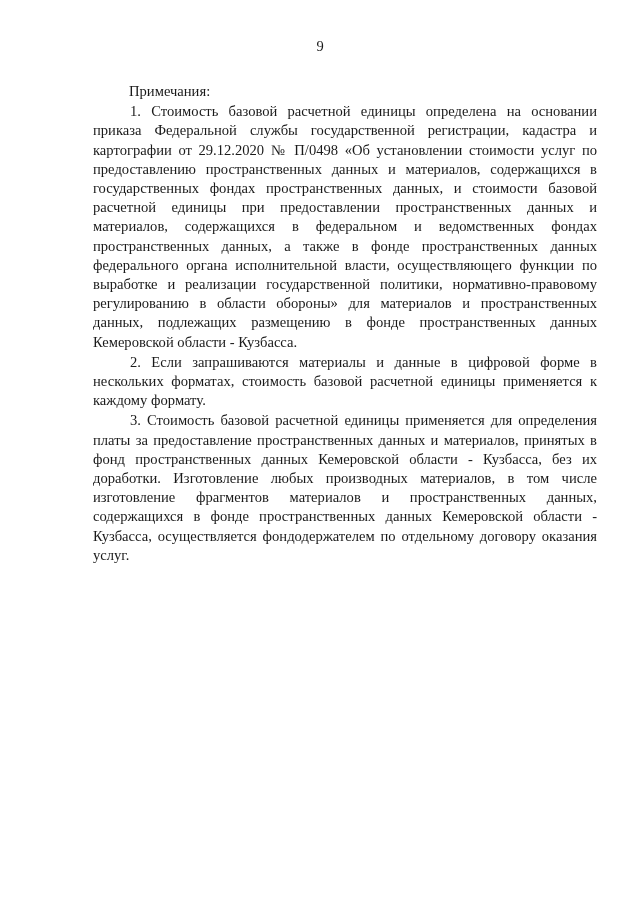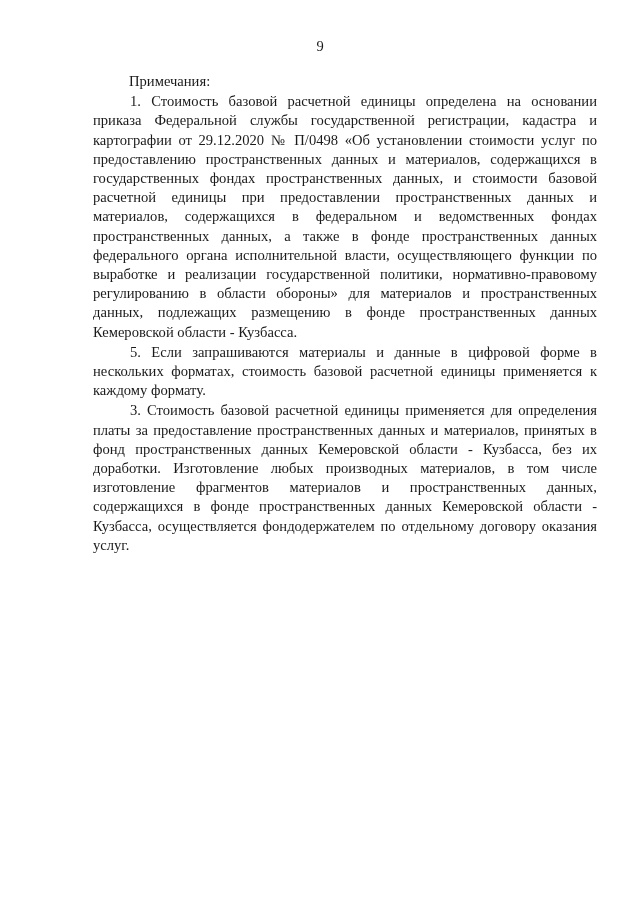--- a/index.html
+++ b/index.html
@@ -19,21 +19,21 @@
     position: absolute;
     top: 37px;
     left: 0;
     width: 640px;
     text-align: center;
     font-size: 14.5px;
     line-height: 18px;
   }
   .content {
     position: absolute;
-    top: 72px;
+    top: 82px;
     left: 92px;
     width: 506px;
     font-size: 14.6px;
     line-height: 19.2px;
   }
   .para {
     margin: 1px;
     text-align: justify;
     text-indent: 37px;
     hyphens: none;
@@ -44,15 +44,15 @@
   }
 </style>
 </head>
 <body>
 
 <div class="page-number">9</div>
 
 <div class="content">
   <p class="heading">Примечания:</p>
   <p class="para">1. Стоимость базовой расчетной единицы определена на основании приказа Федеральной службы государственной регистрации, кадастра и картографии от 29.12.2020 № П/0498 «Об установлении стоимости услуг по предоставлению пространственных данных и материалов, содержащихся в государственных фондах пространственных данных, и стоимости базовой расчетной единицы при предоставлении пространственных данных и материалов, содержащихся в федеральном и ведомственных фондах пространственных данных, а также в фонде пространственных данных федерального органа исполнительной власти, осуществляющего функции по выработке и реализации государственной политики, нормативно-правовому регулированию в области обороны» для материалов и пространственных данных, подлежащих размещению в фонде пространственных данных Кемеровской области - Кузбасса.</p>
-  <p class="para">5. Если запрашиваются материалы и данные в цифровой форме в нескольких форматах, стоимость базовой расчетной единицы применяется к каждому формату.</p>
+  <p class="para">2. Если запрашиваются материалы и данные в цифровой форме в нескольких форматах, стоимость базовой расчетной единицы применяется к каждому формату.</p>
   <p class="para">3. Стоимость базовой расчетной единицы применяется для определения платы за предоставление пространственных данных и материалов, принятых в фонд пространственных данных Кемеровской области - Кузбасса, без их доработки. Изготовление любых производных материалов, в том числе изготовление фрагментов материалов и пространственных данных, содержащихся в фонде пространственных данных Кемеровской области - Кузбасса, осуществляется фондодержателем по отдельному договору оказания услуг.</p>
 </div>
 
 </body></html>

